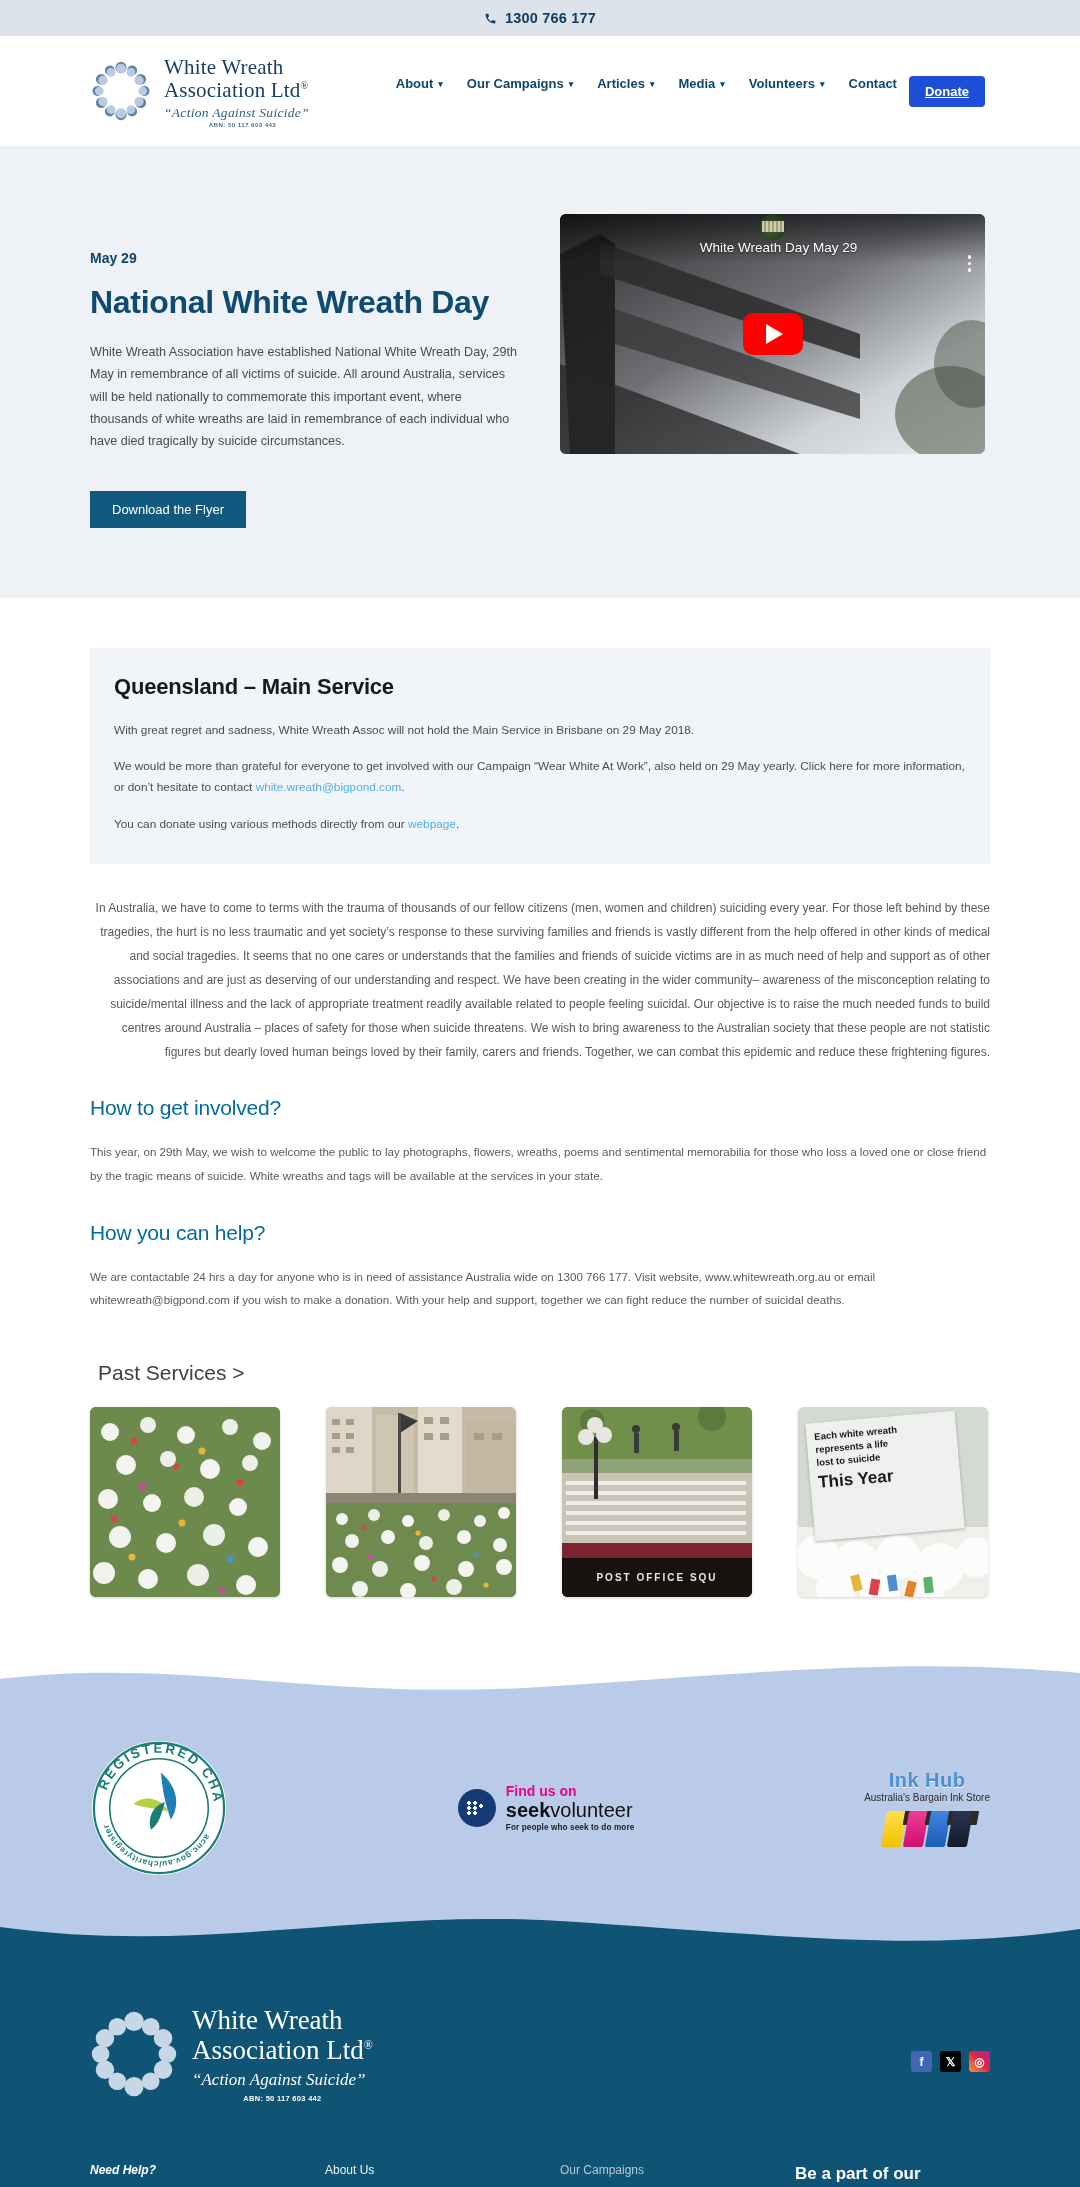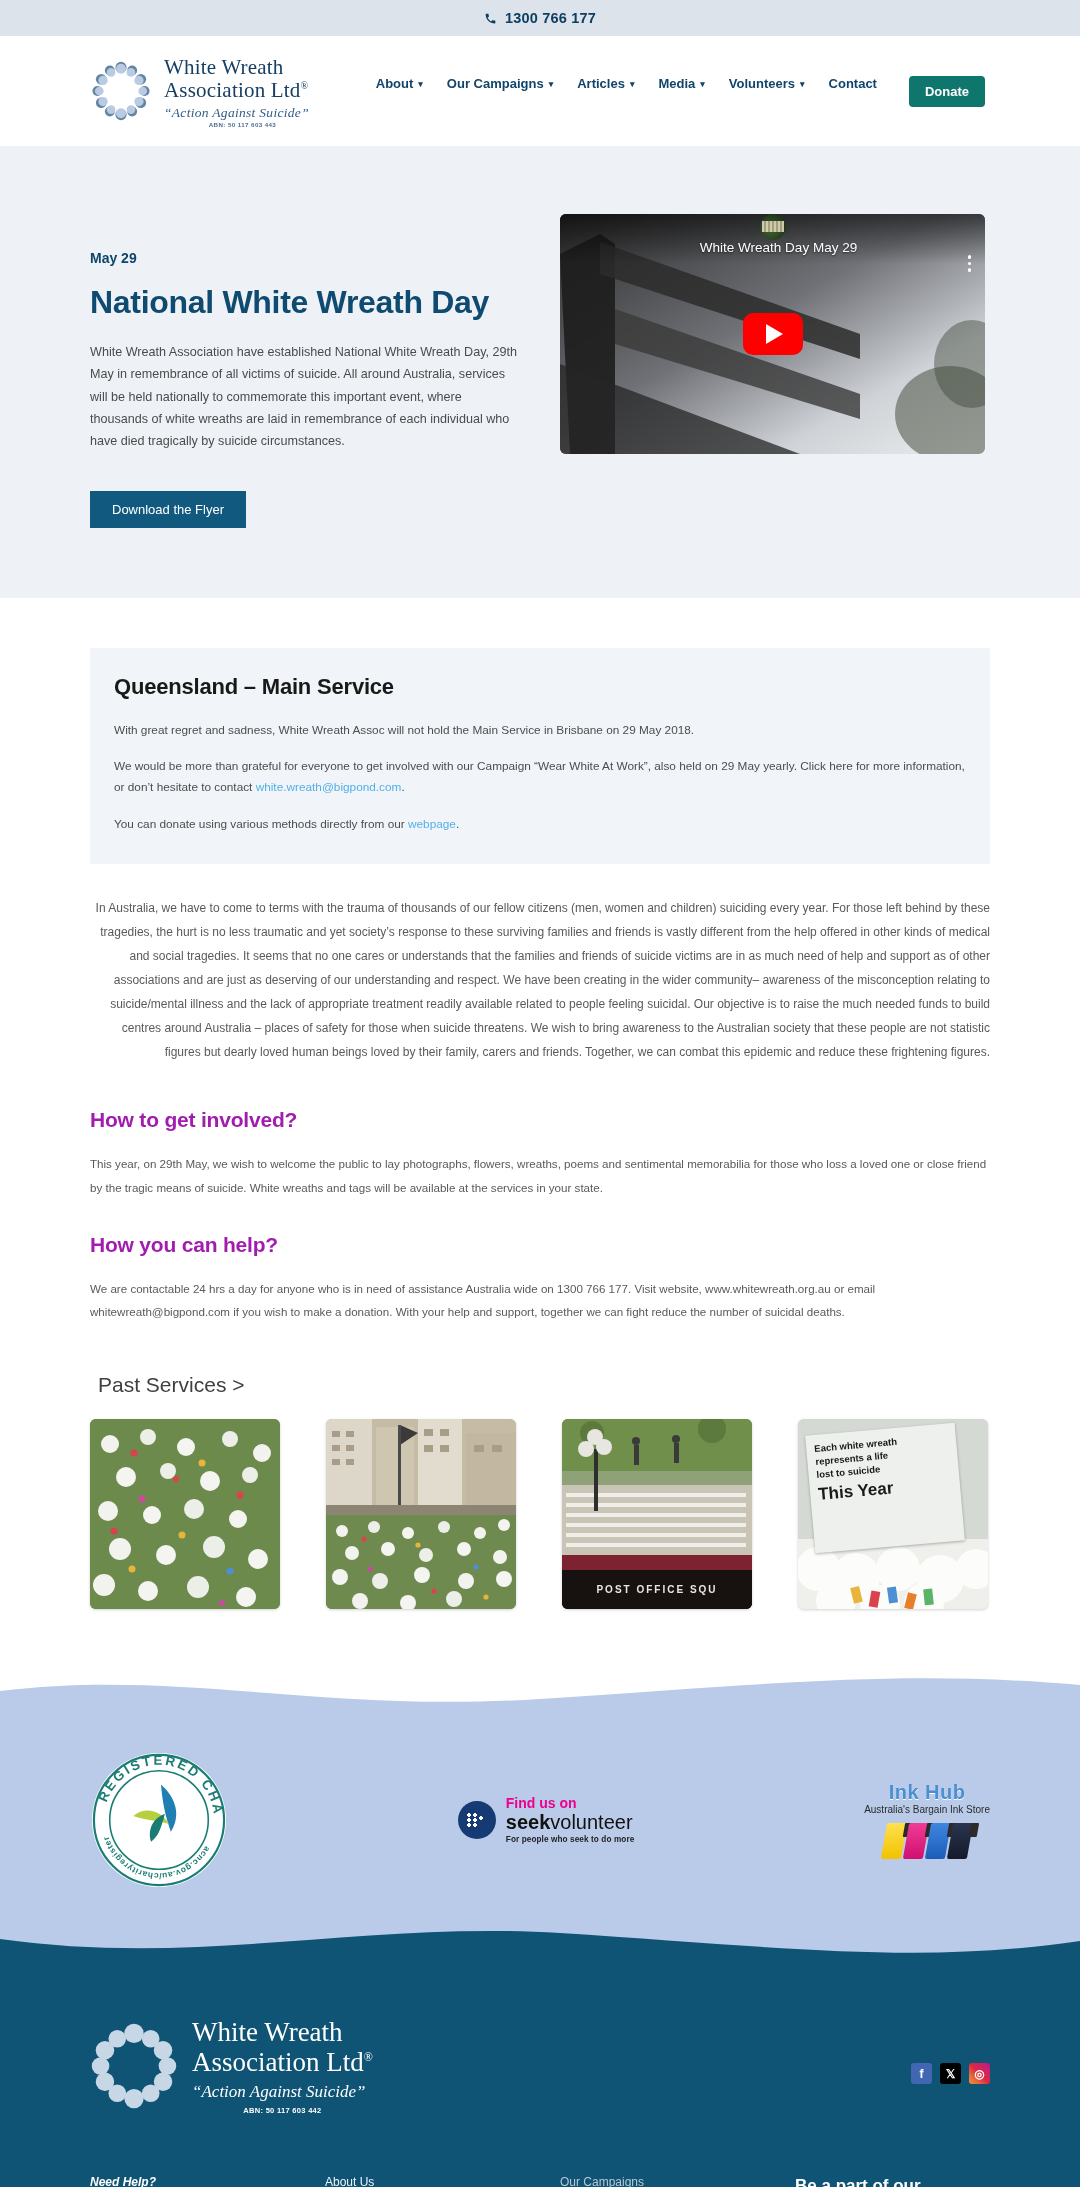--- a/index.html
+++ b/index.html
@@ -69,29 +69,30 @@
   }
 
   nav.main-nav { display:flex; align-items:flex-start; gap:0; }
   .nav-item {
     display:flex; align-items:center; gap:5px;
     font-size:13px; font-weight:700; color:#10456b;
     padding:0 12px; cursor:pointer; white-space:nowrap;
   }
   .caret { font-size:9px; color:#10456b; position:relative; top:1px; }
   .donate-btn {
-    background:#0f766e;
+    background:#1d4ed8;
     color:#fff;
     font-size:13px;
     font-weight:700;
     padding:8px 16px;
     border-radius:4px;
-    margin-left:20px;
+    margin-left:0;
     cursor:pointer;
     white-space:nowrap;
+    text-decoration:underline;
   }
 
   
   .hero {
     background:#eef2f7;
     padding:58px 90px 70px 90px;
     display:flex;
     gap:40px;
     align-items:flex-start;
   }
@@ -172,22 +173,22 @@
   .notice p:last-child { margin-bottom:0; }
   a.lnk { color:#53b0e8; text-decoration:none; }
 
   
   .bodytext {
     margin-top:32px;
     font-size:12px; color:#5a5a5a; line-height:2.0; text-align:right;
   }
 
   h3.sec {
-    font-size:21px; font-weight:700; color:#a21caf;
-    margin:44px 0 20px 0; letter-spacing:-.2px;
+    font-size:21px; font-weight:400; color:#0369a1;
+    margin:32px 0 20px 0; letter-spacing:-.2px;
   }
   h3.sec.tight { margin-top:34px; }
   .sec-p {
     font-size:11.6px; color:#5a5a5a; line-height:2.0;
   }
 
   
   h3.gallery-title {
     font-size:21px; font-weight:400; color:#404040;
     margin:50px 0 22px 8px;

